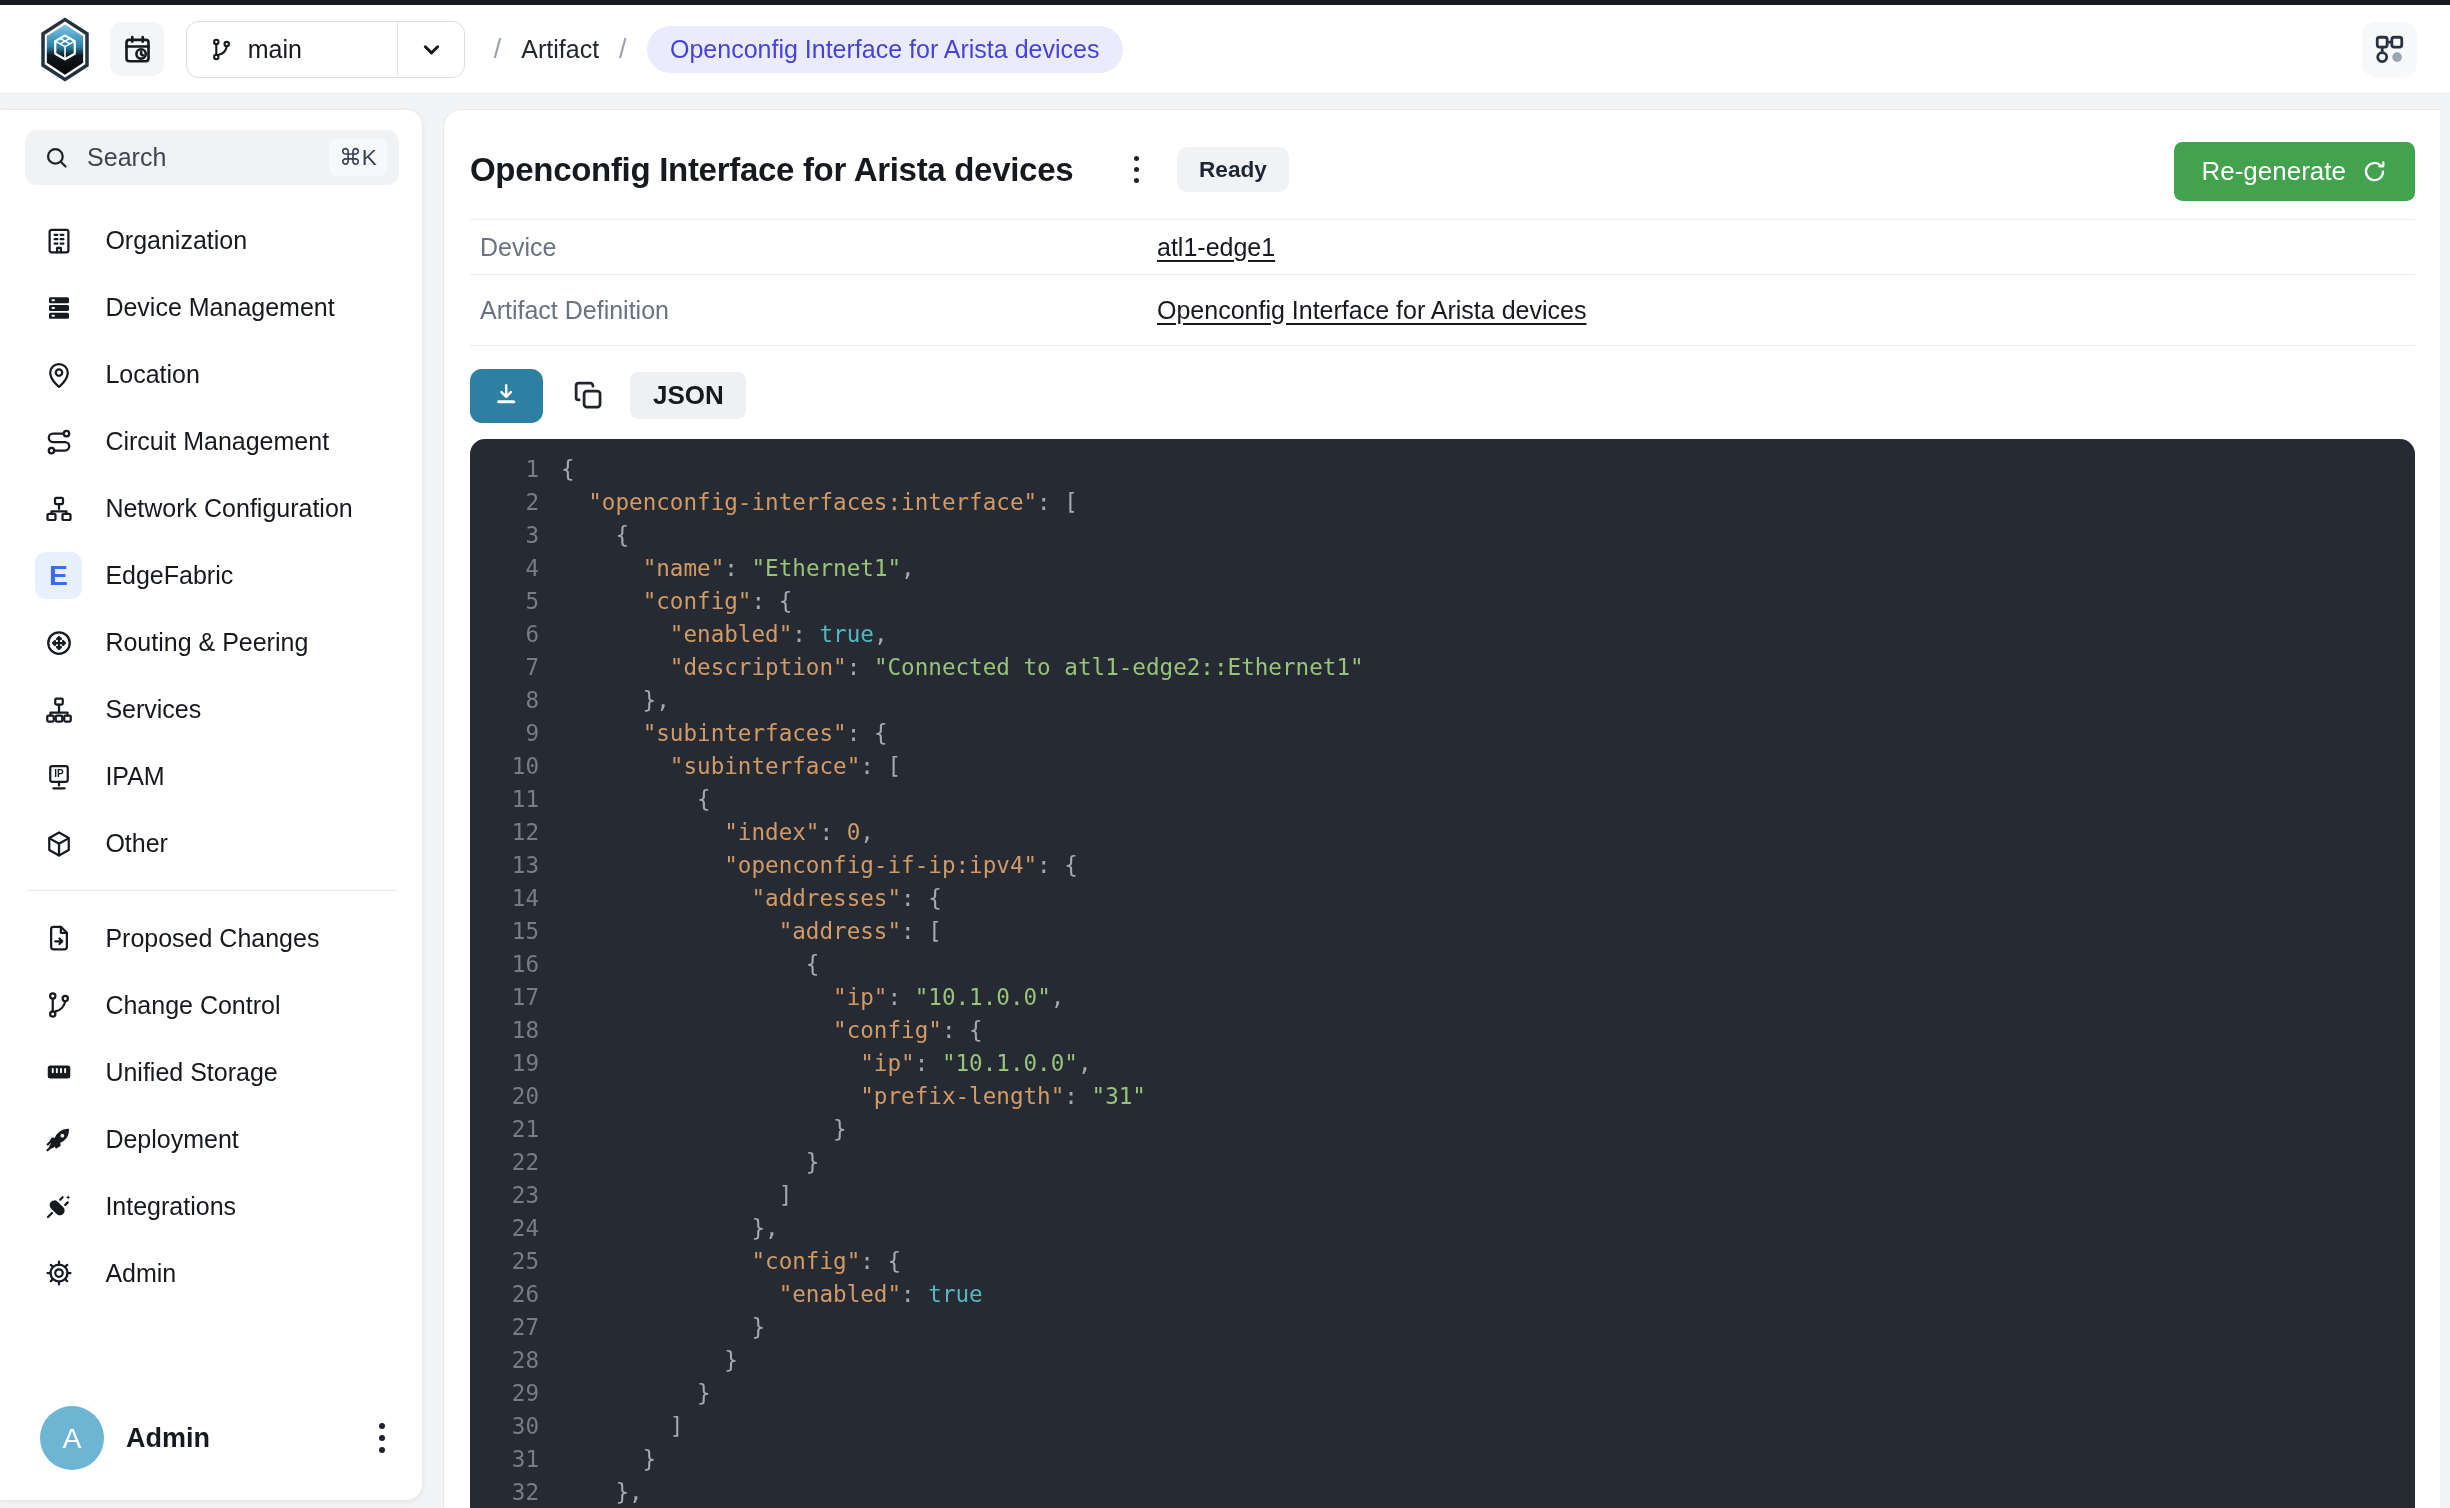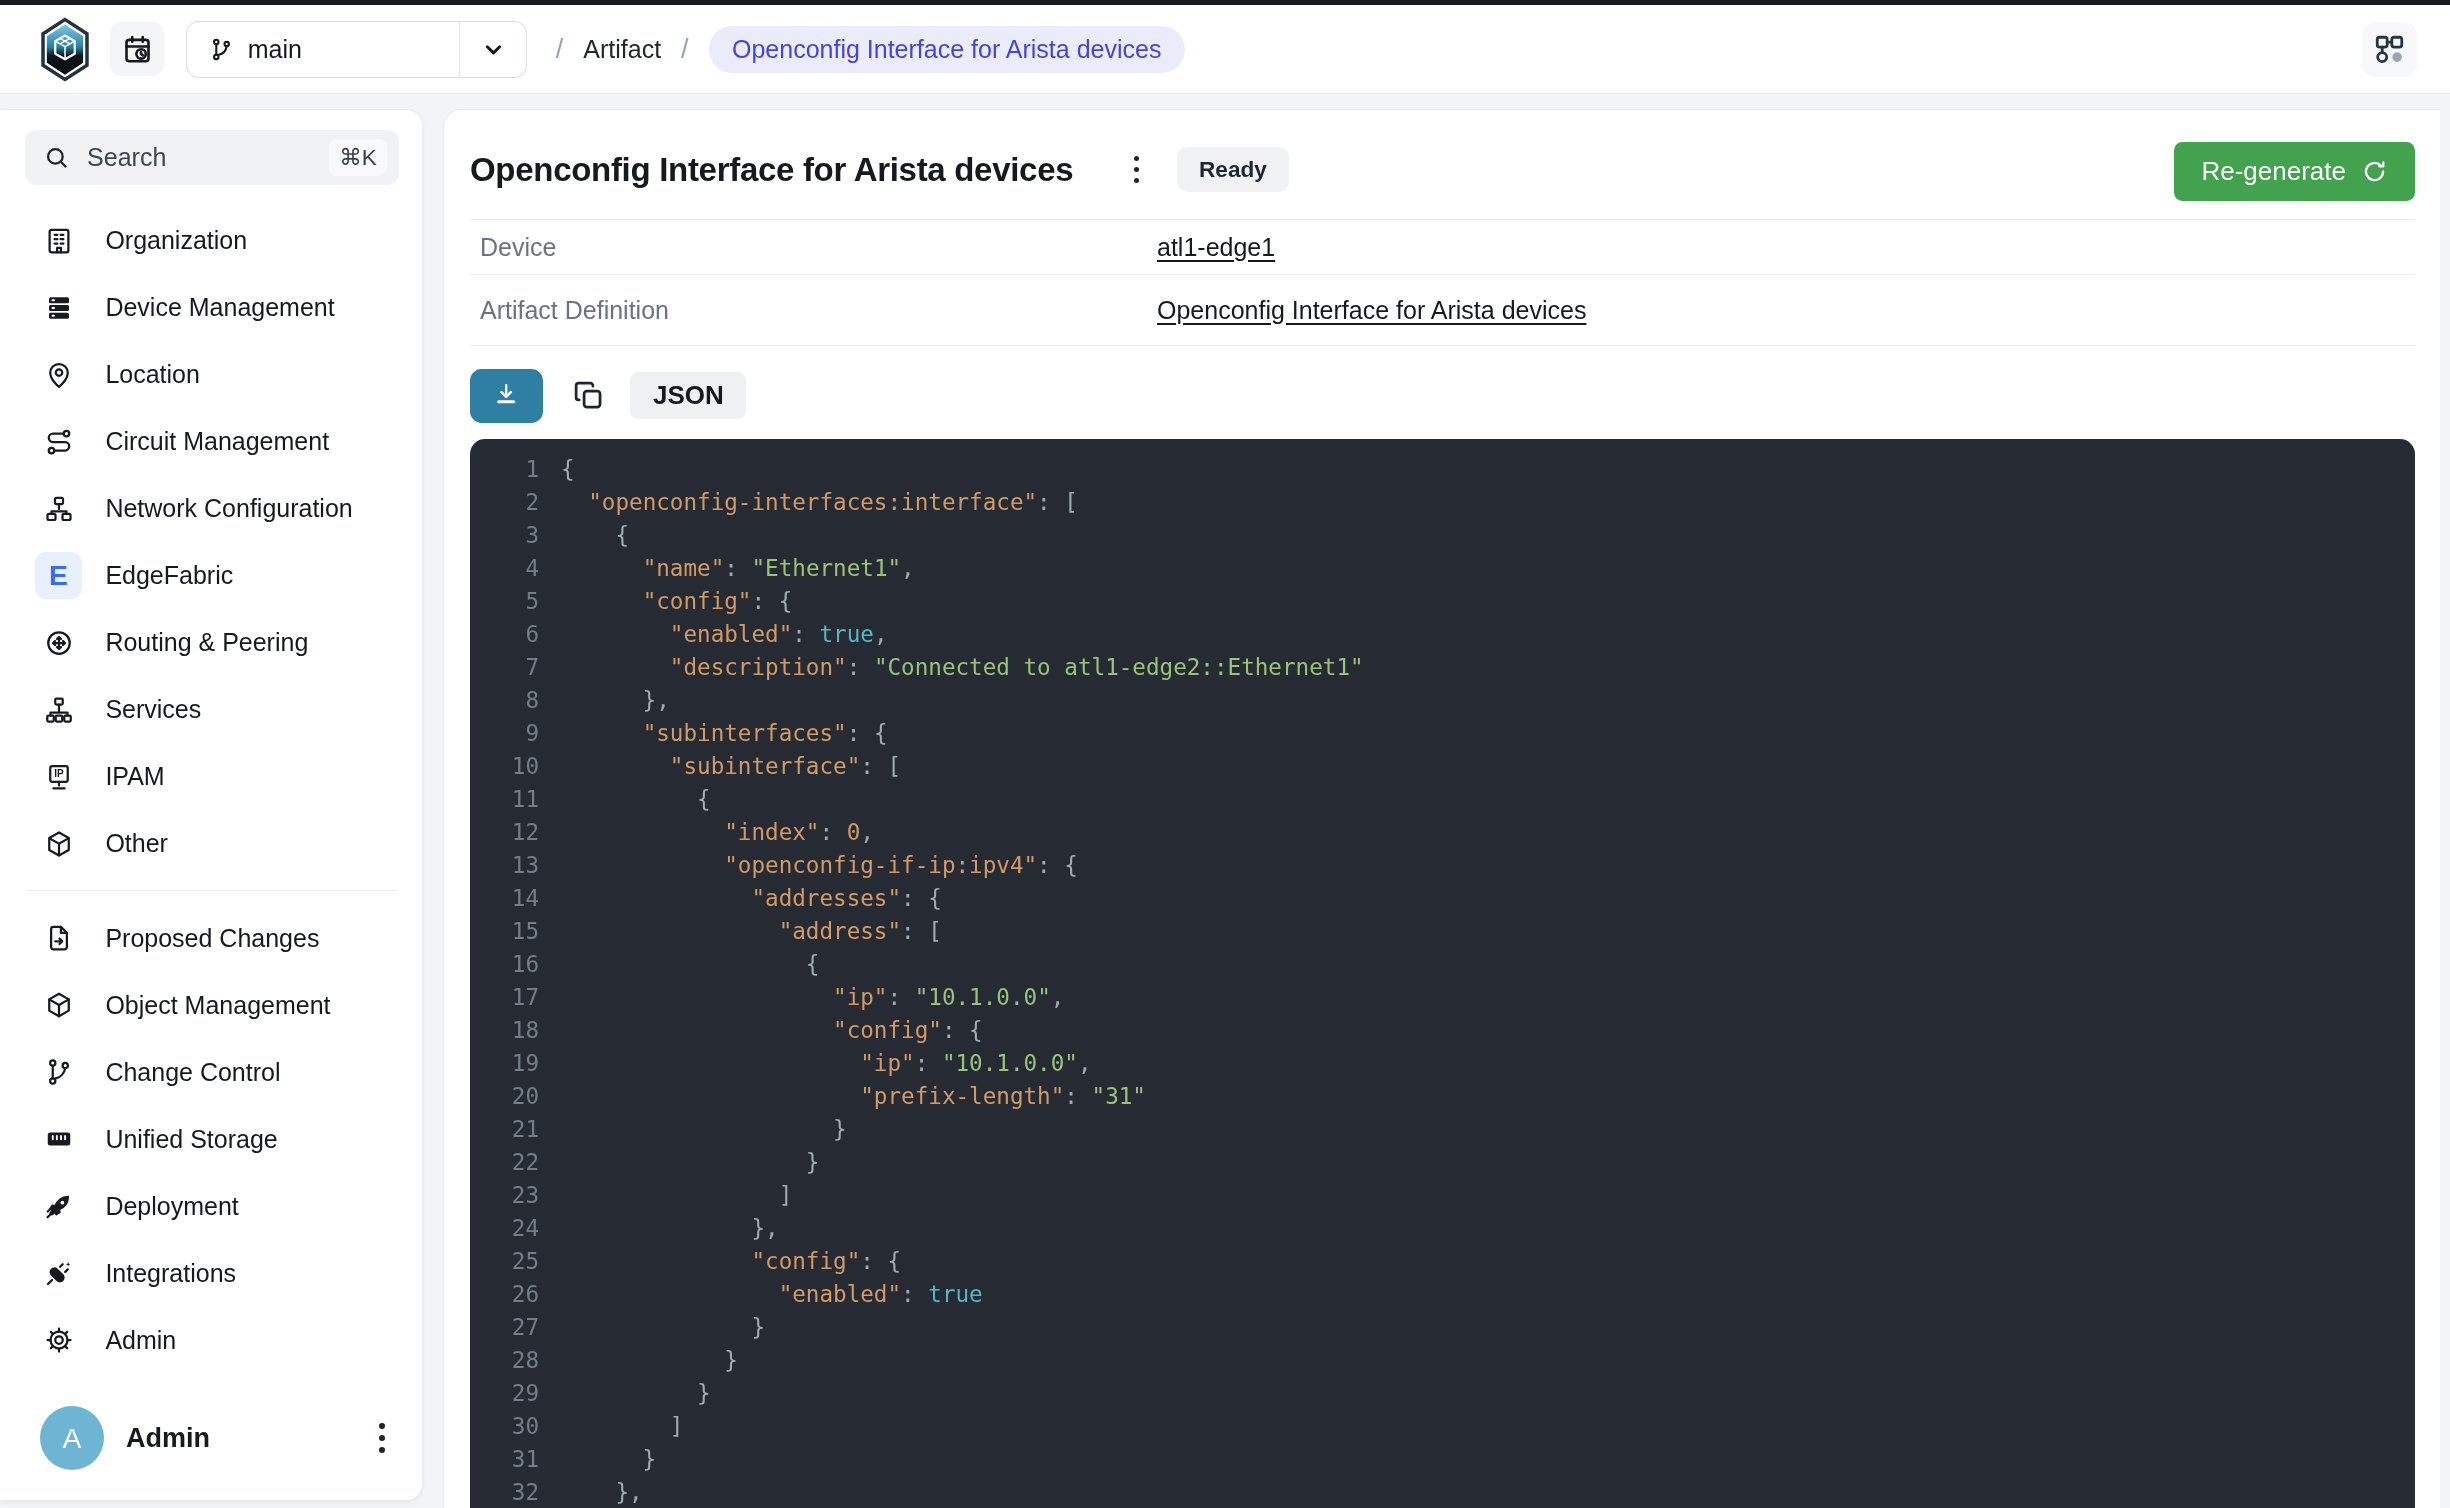--- a/index.html
+++ b/index.html
@@ -27,21 +27,21 @@
   .viewport{position:relative;width:2450px;height:1509px;overflow:hidden;}
 
   
   .window-edge{position:absolute;top:0;left:0;width:100%;height:5px;background:#171a1e;z-index:30;}
 
   
   .header{position:absolute;top:0;left:0;width:100%;height:94px;background:#fff;border-bottom:0.8px solid var(--line);display:flex;align-items:center;padding:5px 33px 0 33px;z-index:20;}
   .logo{width:64px;height:64px;flex:0 0 auto;display:flex;align-items:center;justify-content:center;}
   .icon-btn{display:flex;align-items:center;justify-content:center;border:none;cursor:pointer;}
   .calendar-btn{width:54px;height:54px;margin-left:13.4px;border-radius:11.7px;background:#f4f5f7;color:var(--ink);}
-  .branch-select{margin-left:22px;height:57px;width:341px;border:0.8px solid #d9dce1;border-radius:12.5px;background:#fff;display:flex;align-items:stretch;overflow:hidden;cursor:pointer;}
+  .branch-select{margin-left:22px;height:57px;width:279px;border:0.8px solid #d9dce1;border-radius:12.5px;background:#fff;display:flex;align-items:stretch;overflow:hidden;cursor:pointer;}
   .branch-main{flex:1;display:flex;align-items:center;gap:13.4px;padding-left:22px;font-size:25px;color:var(--ink);}
   .branch-chev{width:67px;border-left:0.8px solid #e4e6e9;display:flex;align-items:center;justify-content:center;color:var(--ink);}
   .crumbs{display:flex;align-items:center;margin-left:28.4px;gap:20px;font-size:25px;}
   .crumb-sep{color:#9aa1ab;font-size:27px;}
   .crumb-link{color:#23272e;}
   .crumb-pill{height:47px;display:flex;align-items:center;padding:0 23.4px;border-radius:23.4px;background:var(--indigo-bg);color:var(--indigo);}
   .header-spacer{flex:1;}
   .workflow-btn{width:55px;height:55px;border-radius:13.4px;background:#f7f8f9;color:#2a3342;}
 
   
@@ -277,29 +277,20 @@
         </div>
         <div class="nav-divider"></div>
         <div class="nav-item">
           <span class="nicon">
             <svg class="ic" width="30" height="30" viewBox="0 0 24 24" fill="none" stroke="currentColor" stroke-width="1.8" stroke-linecap="round" stroke-linejoin="round">
               <path d="M13.5 3H7.5a1.8 1.8 0 0 0-1.8 1.8v14.4A1.8 1.8 0 0 0 7.5 21h9a1.8 1.8 0 0 0 1.8-1.8V7.8Z"></path>
               <path d="M13.5 3v4.8h4.8M9 14.6h5.4M12.4 12.4l2.2 2.2-2.2 2.2"></path>
             </svg>
           </span>
           <span>Proposed Changes</span>
-        </div>
-        <div class="nav-item">
-          <span class="nicon">
-            <svg class="ic" width="30" height="30" viewBox="0 0 24 24" fill="none" stroke="currentColor" stroke-width="1.8" stroke-linecap="round" stroke-linejoin="round">
-              <path d="M12 3l7.8 4.5v9L12 21l-7.8-4.5v-9Z"></path>
-              <path d="M12 12l7.8-4.5M12 12L4.2 7.5M12 12v9"></path>
-            </svg>
-          </span>
-          <span>Object Management</span>
         </div>
         <div class="nav-item">
           <span class="nicon">
             <svg class="ic" width="30" height="30" viewBox="0 0 24 24" fill="none" stroke="currentColor" stroke-width="1.8" stroke-linecap="round" stroke-linejoin="round">
               <path d="M7 7v10"></path>
               <circle cx="7" cy="4.8" r="2.1"></circle>
               <circle cx="7" cy="19.2" r="2.1"></circle>
               <circle cx="17" cy="6.8" r="2.1"></circle>
               <path d="M17 8.9a10 10 0 0 1-7.8 8.2"></path>
             </svg>

